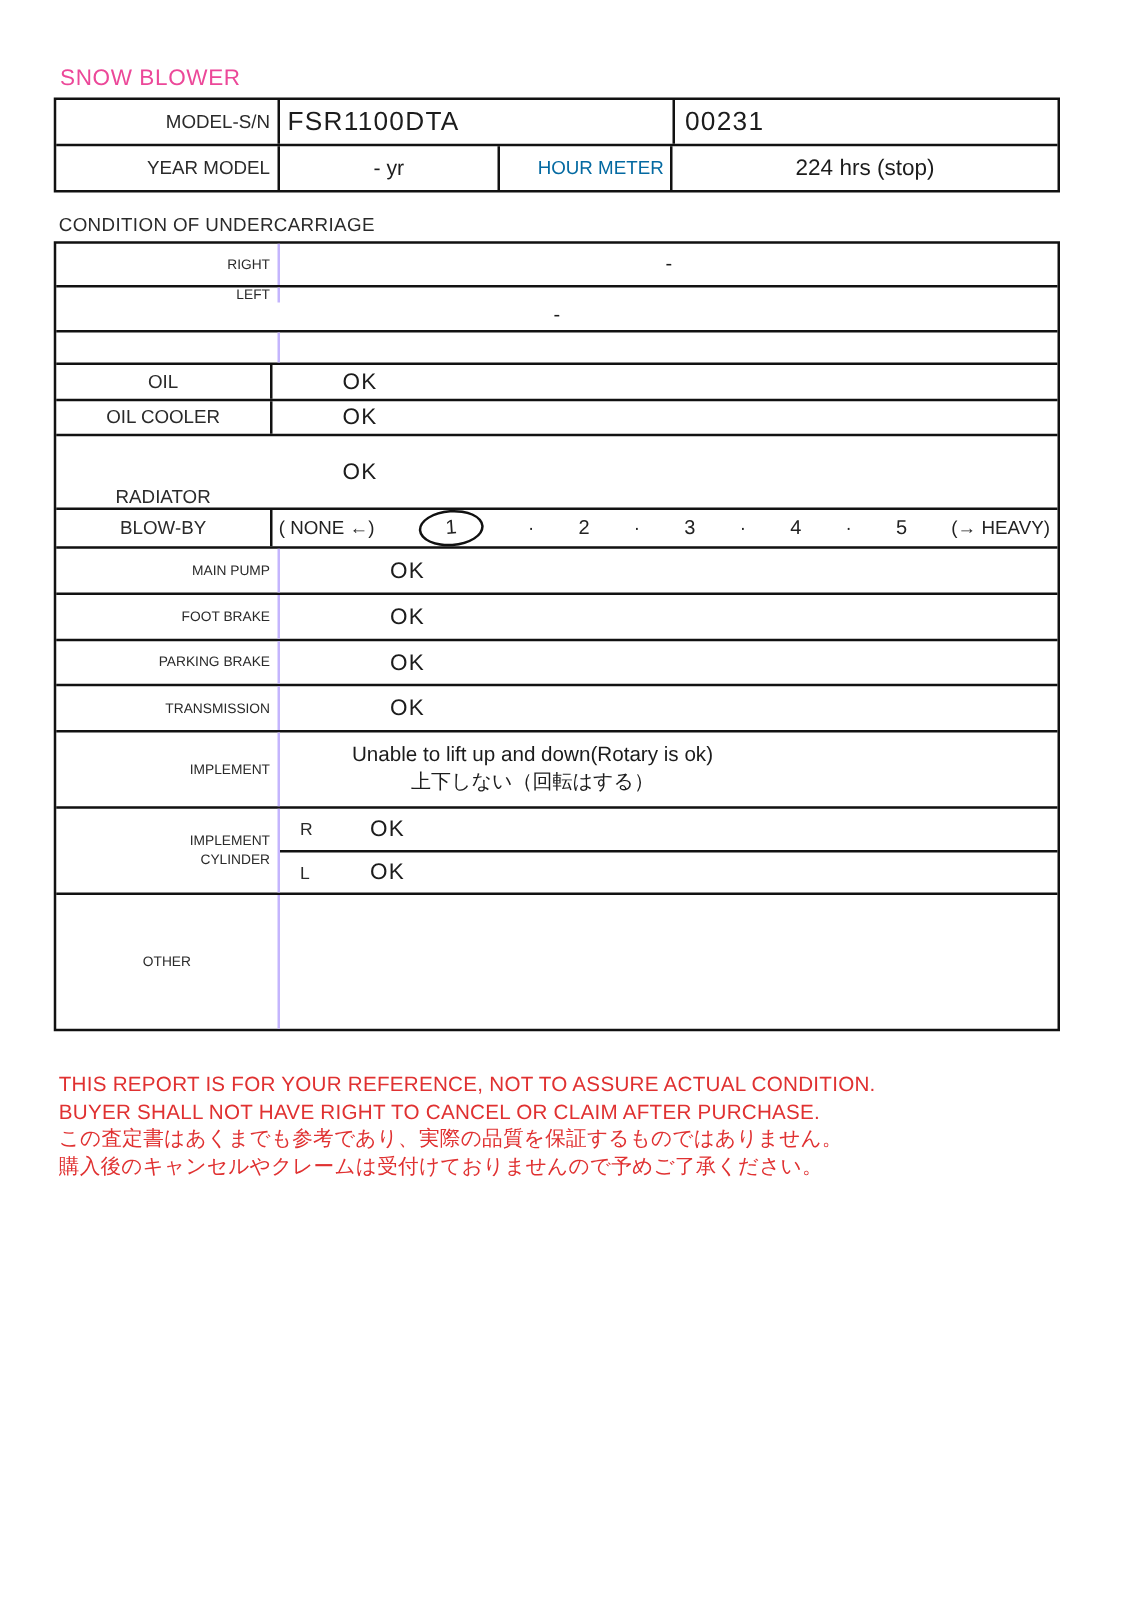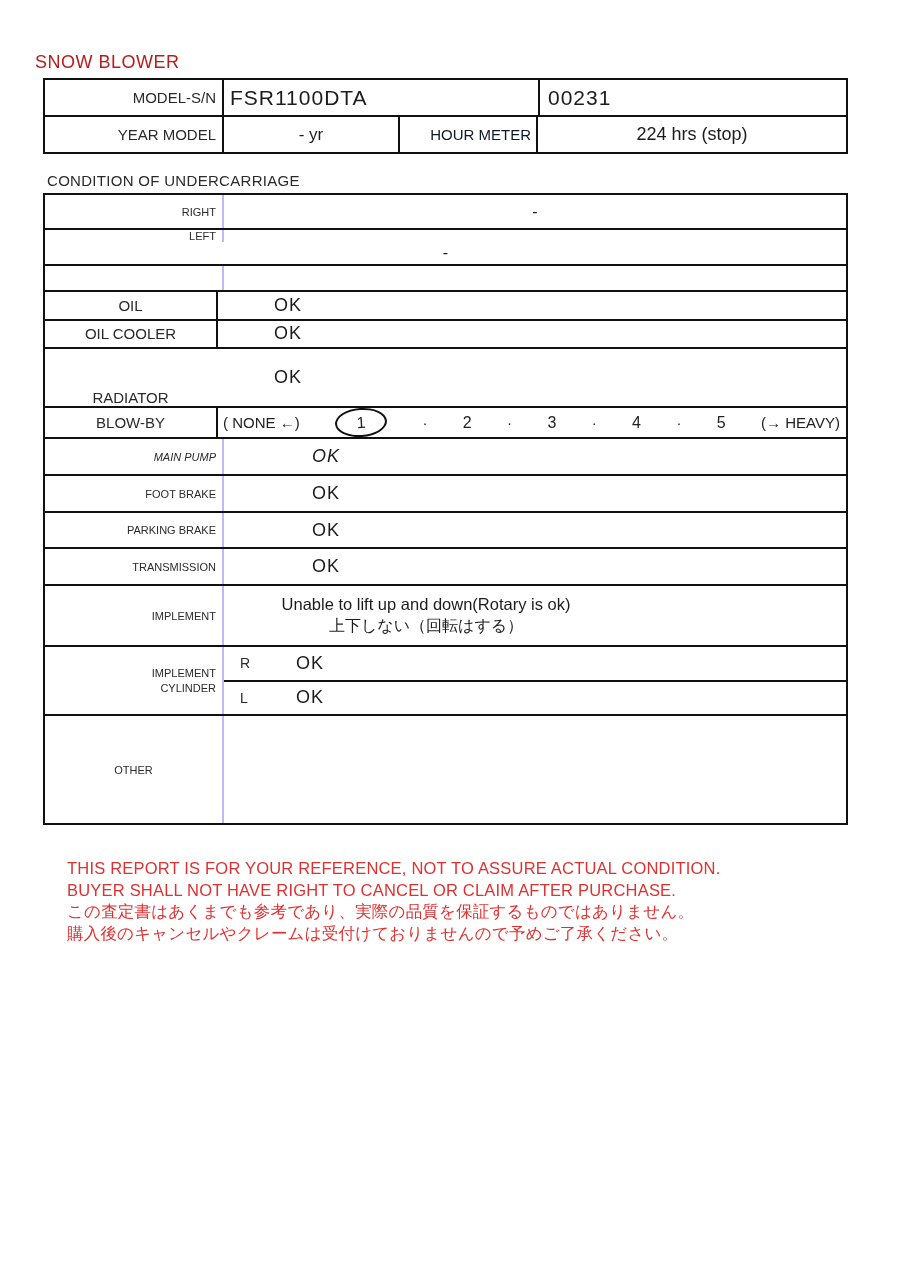--- a/index.html
+++ b/index.html
@@ -2,37 +2,37 @@
 <html><head>
 <meta charset="utf-8">
 <style>
   * { margin:0; padding:0; box-sizing:border-box; }
   html,body { background:#ffffff; }
   .page {
     position:relative; width:905px; height:1280px; background:#ffffff;
     font-family:"Liberation Sans", sans-serif; color:#1c1c1c; overflow:hidden;
   }
   .title {
-    position:absolute; left:35px; top:52px; font-size:18px; letter-spacing:0.5px; color:#b91c1c;
+    position:absolute; left:48px; top:52px; font-size:18px; letter-spacing:0.5px; color:#ec4899;
   }
   .section-title {
     position:absolute; left:47px; top:172px; font-size:15px; letter-spacing:0.3px; color:#2a2a2a;
   }
   
   .htable {
     position:absolute; left:43px; top:78px; width:805px; border:2px solid #111;
   }
   .hrow { display:flex; height:35px; }
   .hrow.first { border-bottom:2px solid #111; height:37px; }
   .cell { display:flex; align-items:center; }
   .c-rlabel { width:179px; justify-content:flex-end; padding-right:6px; font-size:15px; color:#2a2a2a; border-right:2px solid #111; }
   .c-model  { width:316px; padding-left:6px; font-size:21px; letter-spacing:1px; border-right:2px solid #111; }
   .c-serial { flex:1; padding-left:8px; font-size:21px; letter-spacing:1px; }
   .c-year   { width:176px; justify-content:center; font-size:17px; border-right:2px solid #111; }
-  .c-hlabel { width:138px; justify-content:flex-end; padding-right:5px; font-size:15px; color:#0f172a; border-right:2px solid #111; }
+  .c-hlabel { width:138px; justify-content:flex-end; padding-right:5px; font-size:15px; color:#0369a1; border-right:2px solid #111; }
   .c-hval   { flex:1; justify-content:center; font-size:18px; }
   
   .mtable { position:absolute; left:43px; top:193px; width:805px; border:2px solid #111; }
   .mrow { display:flex; border-bottom:2px solid #111; }
   .mrow:last-child { border-bottom:none; }
   .lbl {
     width:179px; border-right:2px solid #c4b5fd; display:flex; align-items:center;
     justify-content:flex-end; padding-right:6px; font-size:11px; color:#2a2a2a; text-align:right;
   }
   .lbl.center { justify-content:center; padding-right:0; }
@@ -69,21 +69,21 @@
   .cylrows { flex:1; display:flex; flex-direction:column; }
   .cylrow { flex:1; display:flex; align-items:center; border-bottom:2px solid #111; }
   .cylrow:last-child { border-bottom:none; }
   .cyl-side { padding-left:16px; width:72px; font-size:14px; color:#2a2a2a; }
   .cyl-ok { font-size:18px; letter-spacing:1px; }
   
   .r-right { height:35px; }
   .r-left { height:36px;flex-direction:column; }
   .r-spacer { height:26px; }
   .r-engine { height:147px; }
-  .r-pump { height:37px;font-style:italic; }
+  .r-pump { height:37px; }
   .r-foot { height:37px; }
   .r-park { height:36px; }
   .r-trans { height:37px; }
   .r-impl { height:61px; }
   .r-cyl { height:69px; }
   .r-other { height:107px; }
   
   .disclaimer {
     position:absolute; left:47px; top:858px; line-height:21.5px; font-size:16.5px; letter-spacing:0.2px;
   }
@@ -210,20 +210,20 @@
       </div>
     </div>
 
     <div class="mrow r-other">
       <div class="lbl center">OTHER</div>
       <div class="val"></div>
     </div>
 
   </div>
 
-  <div class="disclaimer" style="color: rgb(224, 49, 49); margin-left: 20px;">
+  <div class="disclaimer" style="color: rgb(224, 49, 49);">
     <div>THIS REPORT IS FOR YOUR REFERENCE, NOT TO ASSURE ACTUAL CONDITION.</div>
     <div>BUYER SHALL NOT HAVE RIGHT TO CANCEL OR CLAIM AFTER PURCHASE.</div>
     <div>この査定書はあくまでも参考であり、実際の品質を保証するものではありません。</div>
     <div>購入後のキャンセルやクレームは受付けておりませんので予めご了承ください。</div>
   </div>
 
 </div>
 
 </body></html>

